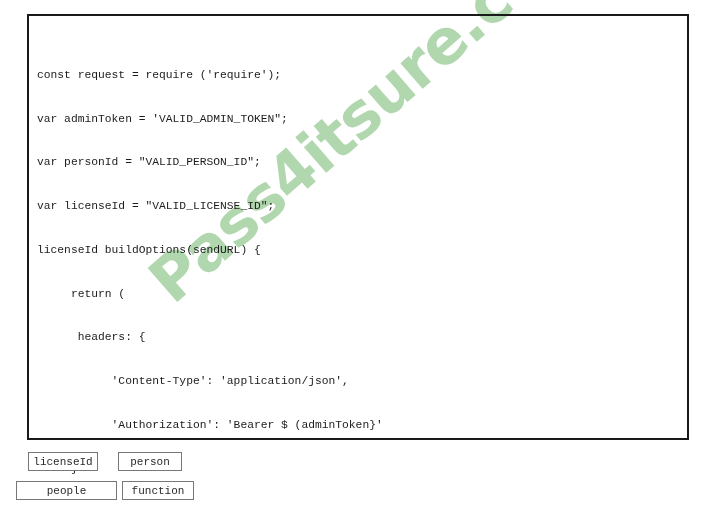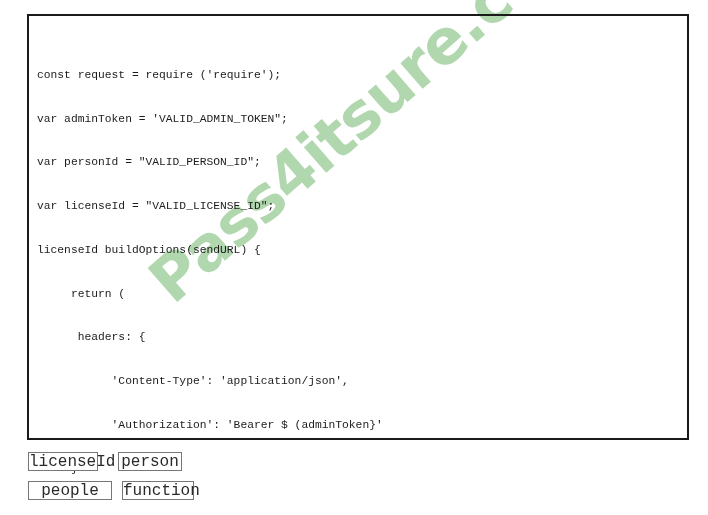--- a/index.html
+++ b/index.html
@@ -82,30 +82,30 @@
     width: 708px;
     height: 26px;
   }
   #token-row-1 { top: 4px; }
   #token-row-2 { top: 33px; }
   .token {
     position: absolute;
     border: 1px solid #777777;
     background: #ffffff;
     font-family: "Liberation Mono", "DejaVu Sans Mono", monospace;
-    font-size: 16px;
+    font-size: 11px;
     color: #2a2a2a;
     text-align: center;
     line-height: 19px;
     height: 19px;
     box-sizing: border-box;
   }
   #token-licenseid { left: 28px; width: 70px; }
   #token-person    { left: 118px; width: 64px; }
-  #token-people    { left: 28px;  width: 84px; }
+  #token-people    { left: 16px;  width: 101px; }
   #token-licenses  { left: 122px; width: 72px; }
 </style>
 </head>
 <body>
 
 <div id="watermark-layer">
   <div class="watermark-text" id="wm-main">Pass4itsure.com</div>
 </div>
 
 <div id="code-frame">

